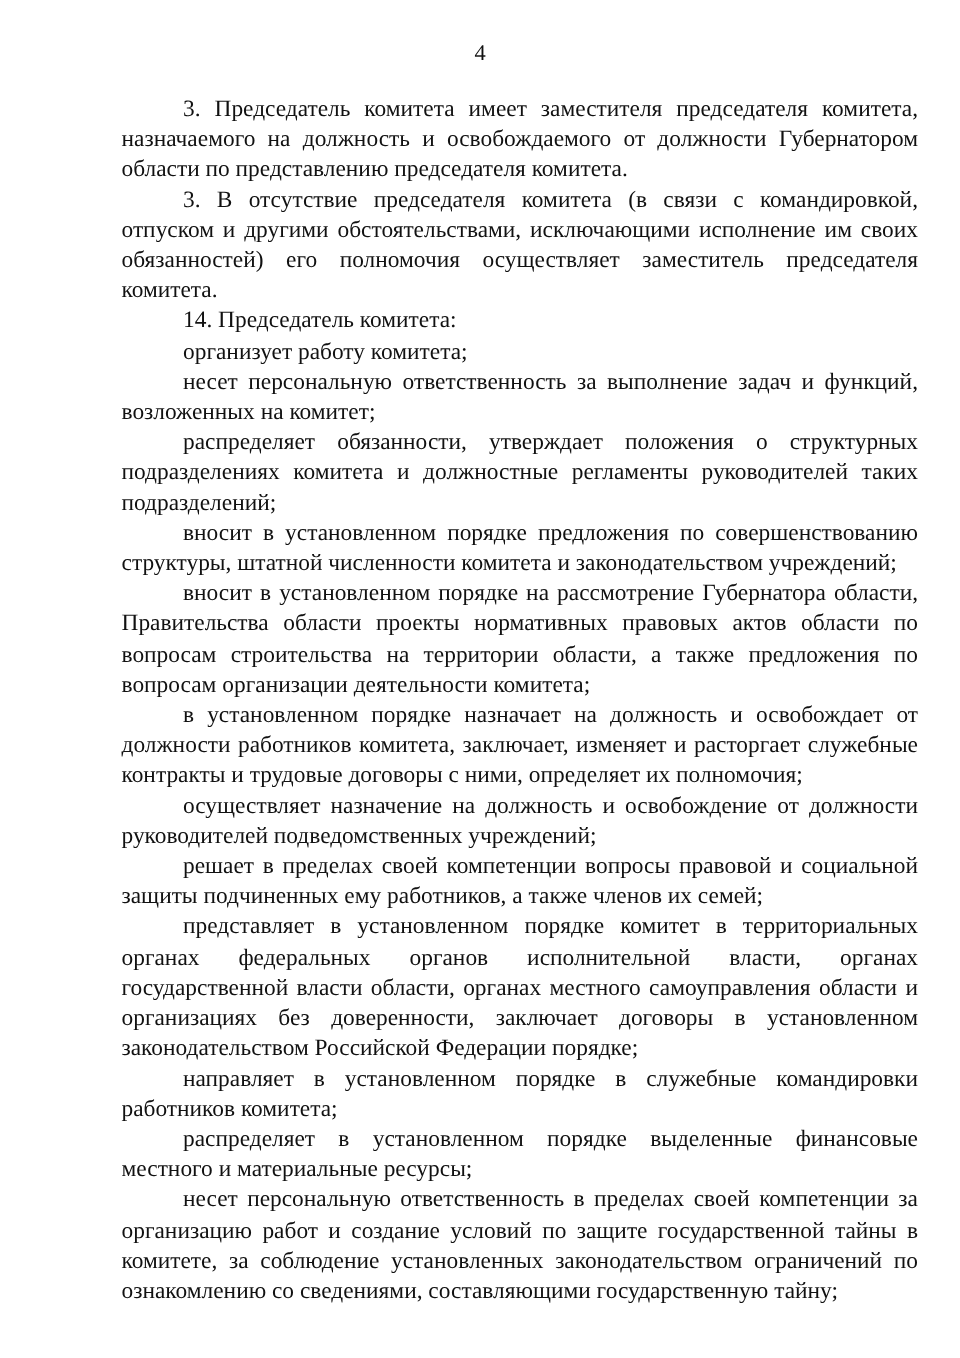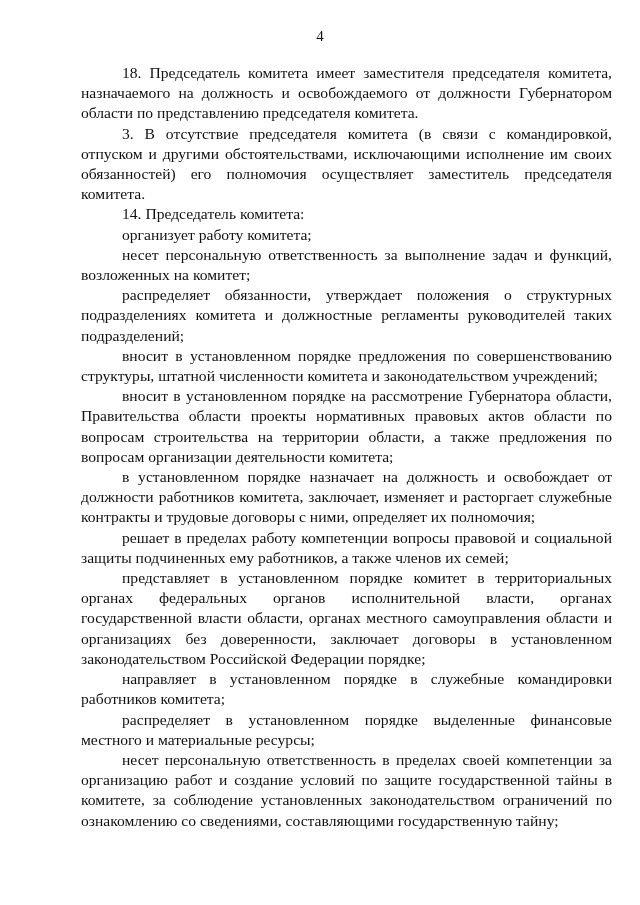--- a/index.html
+++ b/index.html
@@ -18,29 +18,30 @@
     font-size: 15.6px; line-height: 20.2px;
   }
   .para { margin: 0; text-indent: 41px; text-align: justify; text-align-last: left; }
 </style>
 </head>
 <body>
 
 <div class="page">
   <div class="page-number">4</div>
   <div class="body">
-    <p class="para">18. Председатель комитета имеет заместителя председателя комитета, назначаемого на должность и освобождаемого от должности Губернатором области по представлению председателя комитета.</p>
+    <p class="para">3. Председатель комитета имеет заместителя председателя комитета, назначаемого на должность и освобождаемого от должности Губернатором области по представлению председателя комитета.</p>
     <p class="para">3. В отсутствие председателя комитета (в связи с командировкой, отпуском и другими обстоятельствами, исключающими исполнение им своих обязанностей) его полномочия осуществляет заместитель председателя комитета.</p>
     <p class="para">14. Председатель комитета:</p>
     <p class="para">организует работу комитета;</p>
     <p class="para">несет персональную ответственность за выполнение задач и функций, возложенных на комитет;</p>
     <p class="para">распределяет обязанности, утверждает положения о структурных подразделениях комитета и должностные регламенты руководителей таких подразделений;</p>
     <p class="para">вносит в установленном порядке предложения по совершенствованию структуры, штатной численности комитета и законодательством учреждений;</p>
     <p class="para">вносит в установленном порядке на рассмотрение Губернатора области, Правительства области проекты нормативных правовых актов области по вопросам строительства на территории области, а также предложения по вопросам организации деятельности комитета;</p>
     <p class="para">в установленном порядке назначает на должность и освобождает от должности работников комитета, заключает, изменяет и расторгает служебные контракты и трудовые договоры с ними, определяет их полномочия;</p>
-    <p class="para">решает в пределах работу компетенции вопросы правовой и социальной защиты подчиненных ему работников, а также членов их семей;</p>
+    <p class="para">осуществляет назначение на должность и освобождение от должности руководителей подведомственных учреждений;</p>
+    <p class="para">решает в пределах своей компетенции вопросы правовой и социальной защиты подчиненных ему работников, а также членов их семей;</p>
     <p class="para">представляет в установленном порядке комитет в территориальных органах федеральных органов исполнительной власти, органах государственной власти области, органах местного самоуправления области и организациях без доверенности, заключает договоры в установленном законодательством Российской Федерации порядке;</p>
     <p class="para">направляет в установленном порядке в служебные командировки работников комитета;</p>
     <p class="para">распределяет в установленном порядке выделенные финансовые местного и материальные ресурсы;</p>
     <p class="para">несет персональную ответственность в пределах своей компетенции за организацию работ и создание условий по защите государственной тайны в комитете, за соблюдение установленных законодательством ограничений по ознакомлению со сведениями, составляющими государственную тайну;</p>
 
   </div>
 </div>
 
 </body></html>

